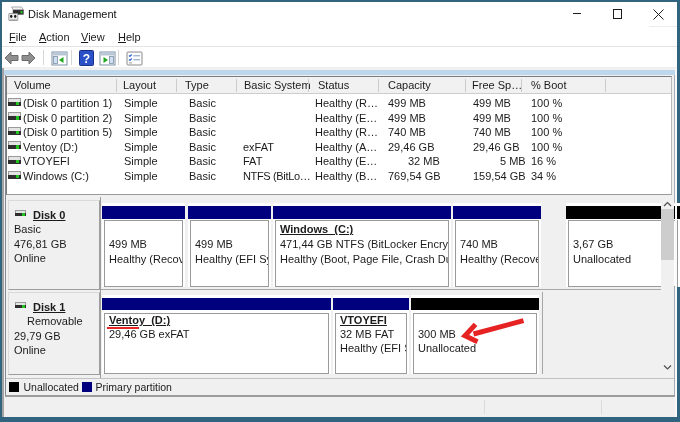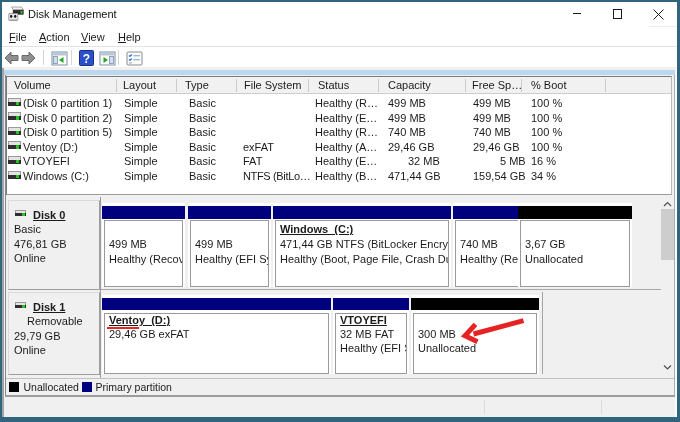--- a/index.html
+++ b/index.html
@@ -109,21 +109,21 @@
 <div class="abs" style="left:5px;top:395px;width:670px;height:2px;background:#9b9b9b"></div>
 
 <div class="abs" style="left:6px;top:76px;width:666px;height:119px;background:#fff;border-top:1px solid #7b7b7b;border-left:1px solid #7b7b7b;border-right:1px solid #b9b9b9;border-bottom:1px solid #9a9a9a"></div>
 <div class="abs" style="left:7px;top:77px;width:664px;height:17px;background:#f1f1f1;border-bottom:1px solid #cdcdcd"></div>
 <div class="htx" style="left:14px">Volume</div>
 <div class="hsep" style="left:116px"></div>
 <div class="htx" style="left:123px">Layout</div>
 <div class="hsep" style="left:176px"></div>
 <div class="htx" style="left:185px">Type</div>
 <div class="hsep" style="left:236px"></div>
-<div class="htx" style="left:244px">File System</div>
+<div class="htx" style="left:244px">Basic System</div>
 <div class="hsep" style="left:308px"></div>
 <div class="htx" style="left:318px">Status</div>
 <div class="hsep" style="left:378px"></div>
 <div class="htx" style="left:388px">Capacity</div>
 <div class="hsep" style="left:465px"></div>
 <div class="htx" style="left:472px">Free Sp…</div>
 <div class="hsep" style="left:521px"></div>
 <div class="htx" style="left:531px">% Boot</div>
 <div class="hsep" style="left:605px"></div>
 
@@ -197,21 +197,21 @@
 <div class="dico" style="left:8px;top:170.5px">
     <i style="left:0;top:0;width:13px;height:4px;background:#e4e4e4;border:1px solid #9a9a9a;border-bottom:none"></i>
     <i style="left:0;top:4px;width:13px;height:4px;background:#2e2e2e"></i>
     <i style="left:8px;top:4px;width:3px;height:3.5px;background:#22c51f"></i>
   </div>
 <div class="c" style="left:23px;top:170px">Windows (C:)</div>
 <div class="c" style="left:124px;top:170px">Simple</div>
 <div class="c" style="left:189px;top:170px">Basic</div>
 <div class="c" style="left:243px;top:170px;letter-spacing:-0.35px">NTFS (BitLo…</div>
 <div class="c" style="left:315px;top:170px">Healthy (B…</div>
-<div class="c" style="left:388px;top:170px">471,44 GB</div>
+<div class="c" style="left:388px;top:170px">769,54 GB</div>
 <div class="c" style="left:473px;top:170px">159,54 GB</div>
 <div class="c" style="left:531px;top:170px">34 %</div>
 
 <div class="abs" style="left:100px;top:196.5px;width:1px;height:181px;background:#9d9d9d"></div>
 <div class="abs" style="left:101px;top:289px;width:573px;height:1px;background:#a8a8a8"></div>
 <div class="abs" style="left:8px;top:200px;width:92px;height:90px;background:#f0f0f0;border-top:1px solid #dadada;border-left:1px solid #dadada;border-right:1px solid #9d9d9d;border-bottom:1px solid #9d9d9d"></div>
 <div class="dico" style="left:15px;top:209.5px">
     <i style="left:0;top:0;width:11px;height:3px;background:#e4e4e4;border:1px solid #9a9a9a;border-bottom:none"></i>
     <i style="left:0;top:3px;width:11px;height:3.5px;background:#2e2e2e"></i>
     <i style="left:7px;top:3.5px;width:2.5px;height:2.5px;background:#22c51f"></i>
@@ -243,21 +243,21 @@
   <div class="pl" style="top:31.7px">Healthy (Boot, Page File, Crash Dump, Pri</div>
 </div>
   </div>
 <div class="part d0" style="left:453px;width:88px">
     <div class="bar"></div>
     <div class="info">
   <div class="pl" style="top:17px">740 MB</div>
   <div class="pl" style="top:31.7px">Healthy (Recovery Partition)</div>
 </div>
   </div>
-<div class="part d0 black" style="left:518px;width:114px">
+<div class="part d0 black" style="left:566px;width:114px">
     <div class="bar"></div>
     <div class="info">
   <div class="pl" style="top:17px">3,67 GB</div>
   <div class="pl" style="top:31.7px">Unallocated</div>
 </div>
   </div>
 
 <div class="abs" style="left:8px;top:292px;width:92px;height:83px;background:#f0f0f0;border-top:1px solid #dadada;border-left:1px solid #dadada;border-right:1px solid #9d9d9d;border-bottom:1px solid #9d9d9d"></div>
 <div class="dico" style="left:15px;top:301.5px">
     <i style="left:0;top:0;width:11px;height:3px;background:#e4e4e4;border:1px solid #9a9a9a;border-bottom:none"></i>

